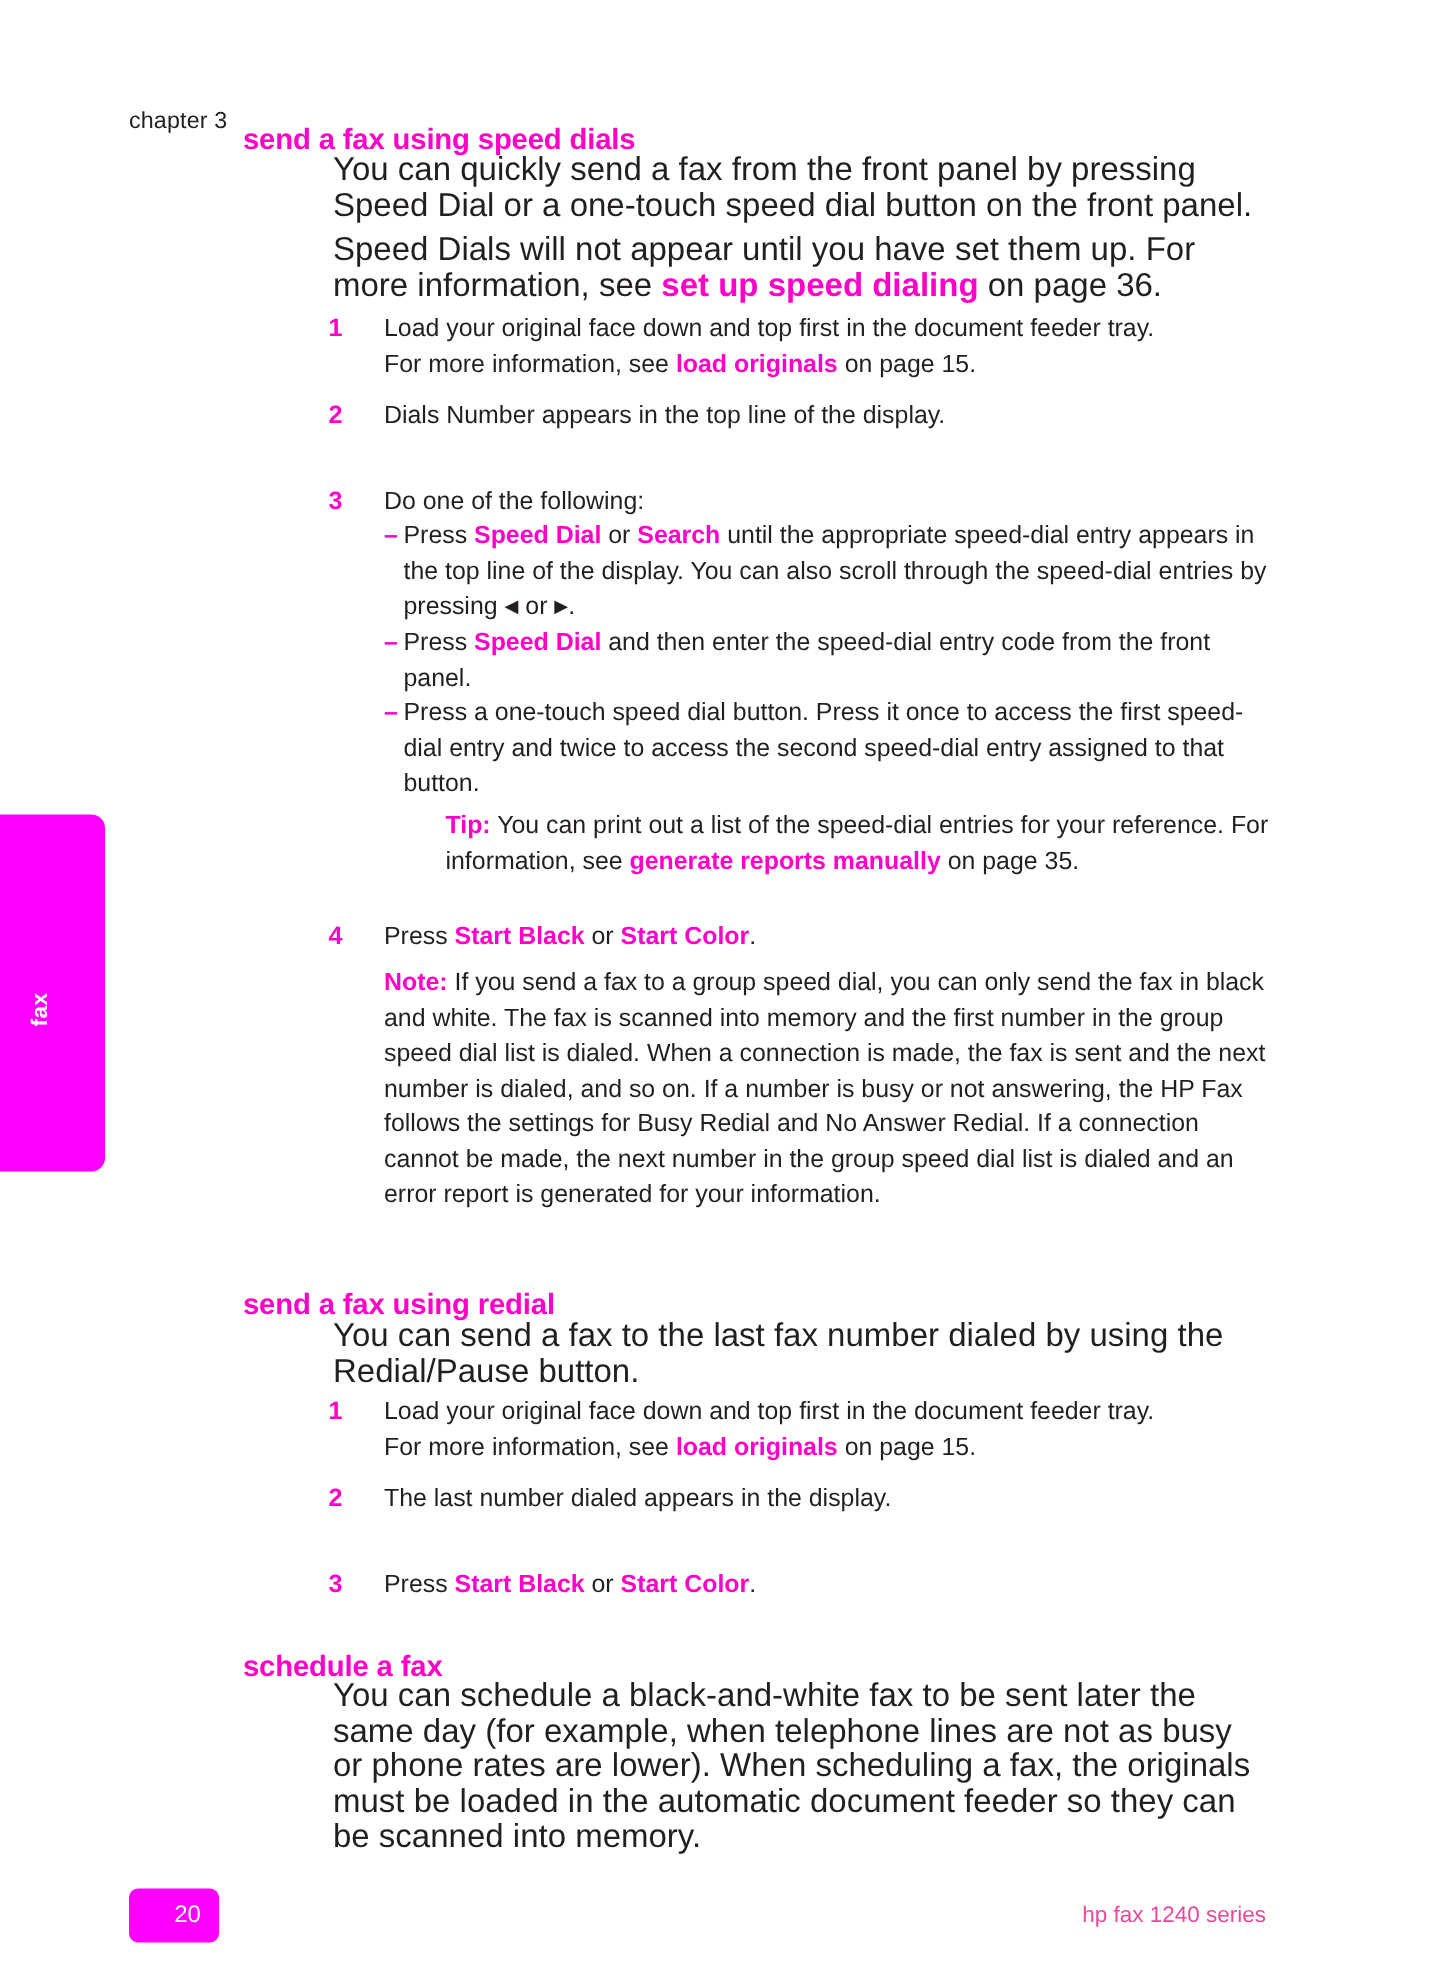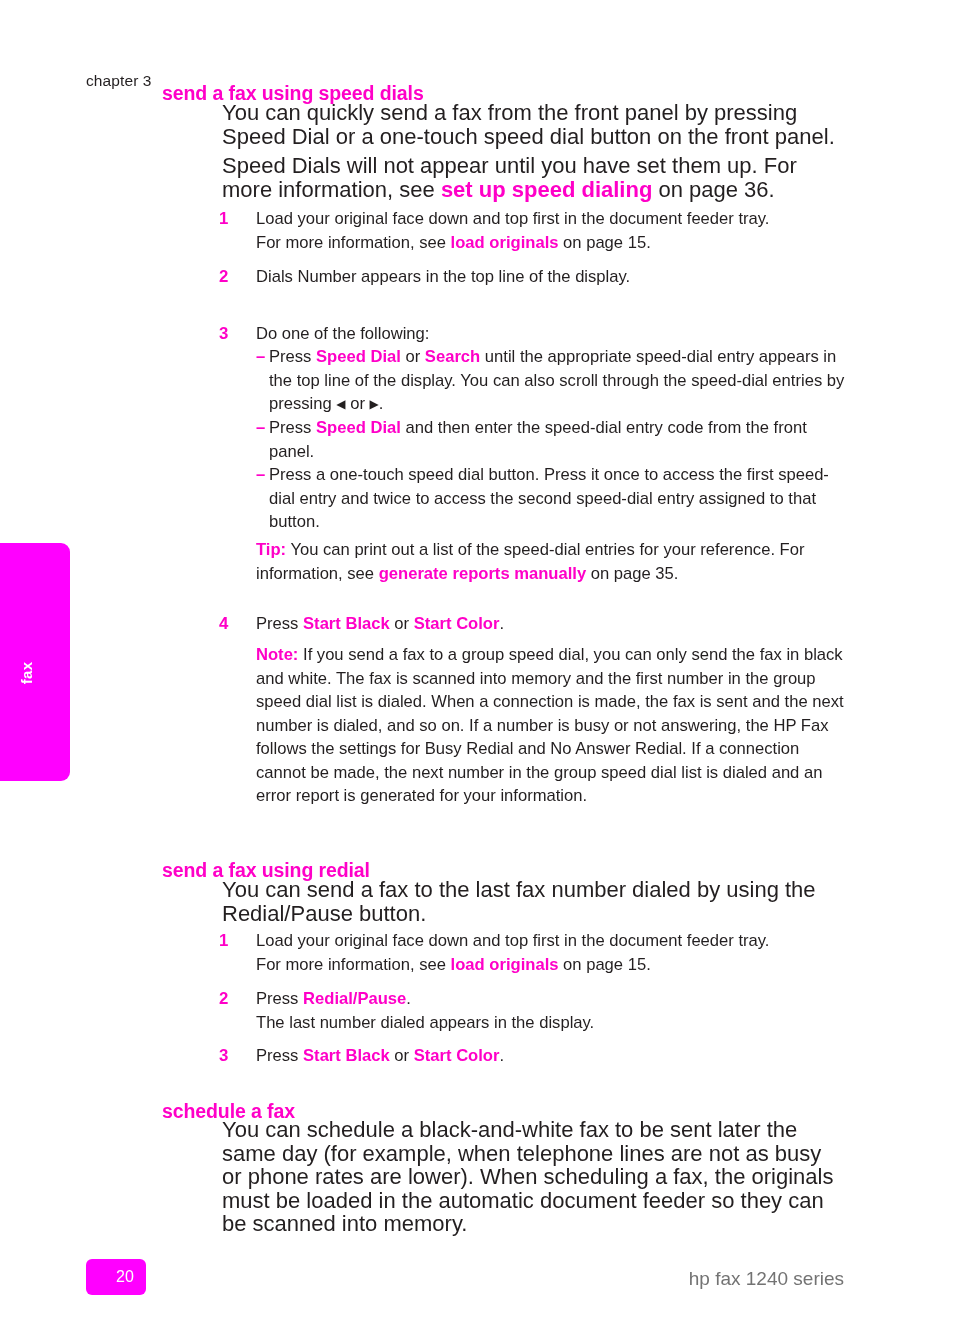--- a/index.html
+++ b/index.html
@@ -181,22 +181,22 @@
     font-size: 16px;
     display: flex;
     align-items: center;
     justify-content: center;
     padding-left: 18px;
   }
   .footer-product {
     position: absolute;
     right: 110px;
     top: 1268px;
-    font-size: 19px;
-    color: #737373;
+    font-size: 15px;
+    color: #ec4899;
     white-space: nowrap;
   }
 </style>
 </head>
 <body>
 
 <div class="page">
 
   <div class="chapter-header">chapter 3</div>
 
@@ -246,21 +246,21 @@
     <div class="dash-item" style="top:416px;">
       <span class="dash-mark">–</span>
       <div class="dash-body"><span>Press </span><span class="mg">Speed Dial</span><span> and then enter the speed-dial entry code from the front panel.</span></div>
     </div>
 
     <div class="dash-item" style="top:463px;">
       <span class="dash-mark">–</span>
       <div class="dash-body">Press a one-touch speed dial button. Press it once to access the first speed-dial entry and twice to access the second speed-dial entry assigned to that button.</div>
     </div>
 
-    <div class="callout" style="top:538px;">
+    <div class="callout" style="top:538px;margin-left:41px;">
       <span class="callout-label">Tip:</span><span>  You can print out a list of the speed-dial entries for your reference. For information, see </span><span class="mg">generate reports manually</span><span> on page 35.</span>
     </div>
 
     <div class="step" style="top:612px;">
       <span class="step-num">4</span>
       <div class="step-body"><span>Press </span><span class="mg">Start Black</span><span> or </span><span class="mg">Start Color</span><span>.</span></div>
     </div>
 
     <div class="callout" style="top:643px;">
       <span class="callout-label">Note:</span><span>  If you send a fax to a group speed dial, you can only send the fax in black and white. The fax is scanned into memory and the first number in the group speed dial list is dialed. When a connection is made, the fax is sent and the next number is dialed, and so on. If a number is busy or not answering, the HP Fax follows the settings for Busy Redial and No Answer Redial. If a connection cannot be made, the next number in the group speed dial list is dialed and an error report is generated for your information.</span>
@@ -276,21 +276,20 @@
       <span class="step-num">1</span>
       <div class="step-body">
         <span class="step-sub">Load your original face down and top first in the document feeder tray.</span>
         <span class="step-sub"><span>For more information, see </span><span class="mg">load originals</span><span> on page 15.</span></span>
       </div>
     </div>
 
     <div class="step" style="top:987px;">
       <span class="step-num">2</span>
       <div class="step-body">
-        <span class="step-sub"><span>Press </span><span class="mg">Redial/Pause</span><span>.</span></span>
         <span class="step-sub">The last number dialed appears in the display.</span>
       </div>
     </div>
 
     <div class="step" style="top:1044px;">
       <span class="step-num">3</span>
       <div class="step-body"><span>Press </span><span class="mg">Start Black</span><span> or </span><span class="mg">Start Color</span><span>.</span></div>
     </div>
 
     <h2 class="section-heading" style="top:1084px;">schedule a fax</h2>

